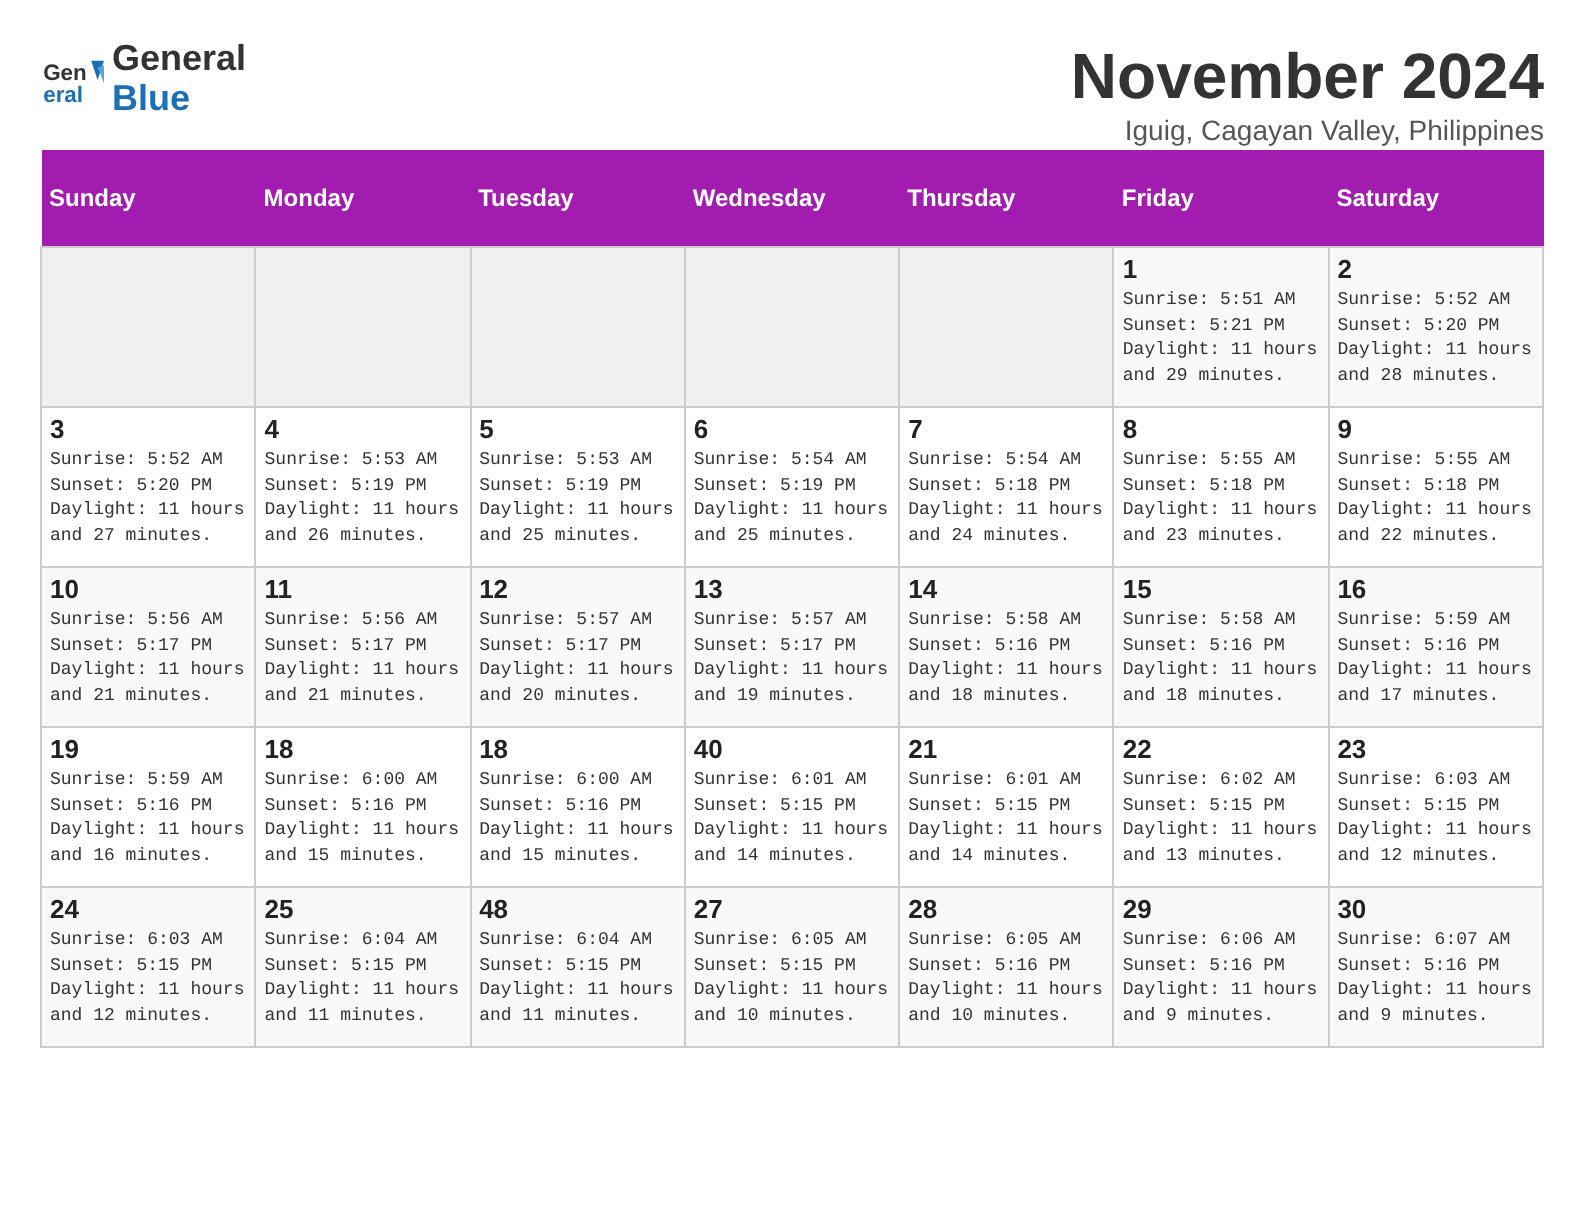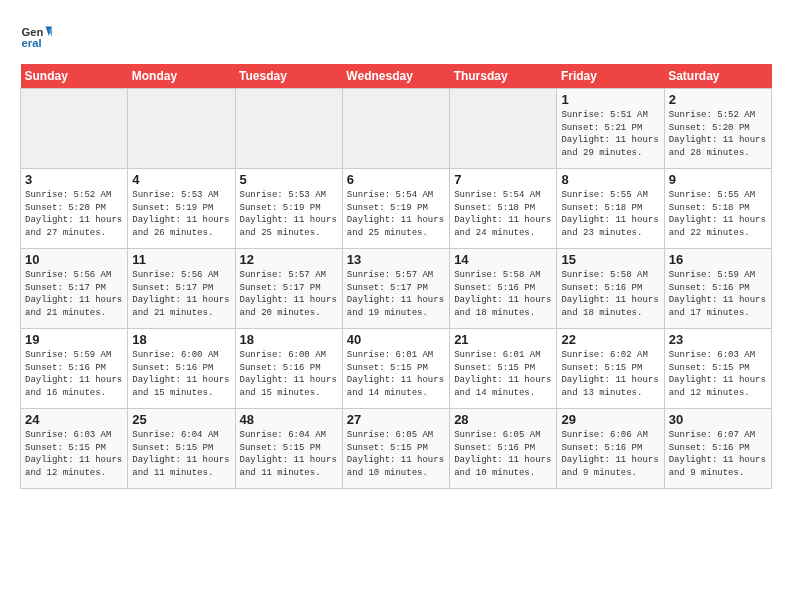--- a/index.html
+++ b/index.html
@@ -7,21 +7,21 @@
       font-family: Arial, sans-serif;
       background: #fff;
       width: 792px;
       min-height: 612px;
       padding: 20px;
     }
     .header {
       display: flex;
       justify-content: space-between;
       align-items: flex-start;
-      margin-bottom: 12px;
+      margin-bottom: 2px;
     }
     .logo {
       display: flex;
       align-items: center;
       gap: 4px;
     }
     .logo-text {
       font-size: 18px;
       font-weight: bold;
       color: #333;
@@ -45,23 +45,23 @@
     .subtitle {
       font-size: 14px;
       color: #555;
     }
     table {
       width: 100%;
       border-collapse: collapse;
       font-size: 10px;
     }
     thead th {
-      background: #ef4444;
+      background: #a21caf;
       color: #fff;
-      padding: 5px 4px;
+      padding: 17px 4px;
       text-align: left;
       font-size: 12px;
       font-weight: bold;
     }
     tbody td {
       border: 1px solid #ccc;
       vertical-align: top;
       padding: 3px 4px;
       height: 80px;
       width: calc(100%/7);
@@ -93,20 +93,28 @@
 <body>
 
 <div class="header">
   <div class="logo">
     <svg class="logo-icon" viewBox="0 0 40 40">
       <text x="2" y="20" font-size="14" font-weight="bold" fill="#333">Gen</text>
       <text x="2" y="34" font-size="14" font-weight="bold" fill="#1a6fb5">eral</text>
       <polygon points="32,8 40,8 36,20" fill="#1a6fb5"></polygon>
       <polygon points="36,12 44,10 40,22" fill="#5ba3d9"></polygon>
     </svg>
+    <div class="logo-text">
+      <span style="color:#333">General</span><br>
+      <span style="color:#1a6fb5">Blue</span>
+    </div>
+  </div>
+  <div class="title-section">
+    <div class="month-title">November 2024</div>
+    <div class="subtitle">Iguig, Cagayan Valley, Philippines</div>
   </div>
 </div>
 
 <table>
   <thead>
     <tr>
     <th>Sunday</th>
         <th>Monday</th>
         <th>Tuesday</th>
         <th>Wednesday</th>

